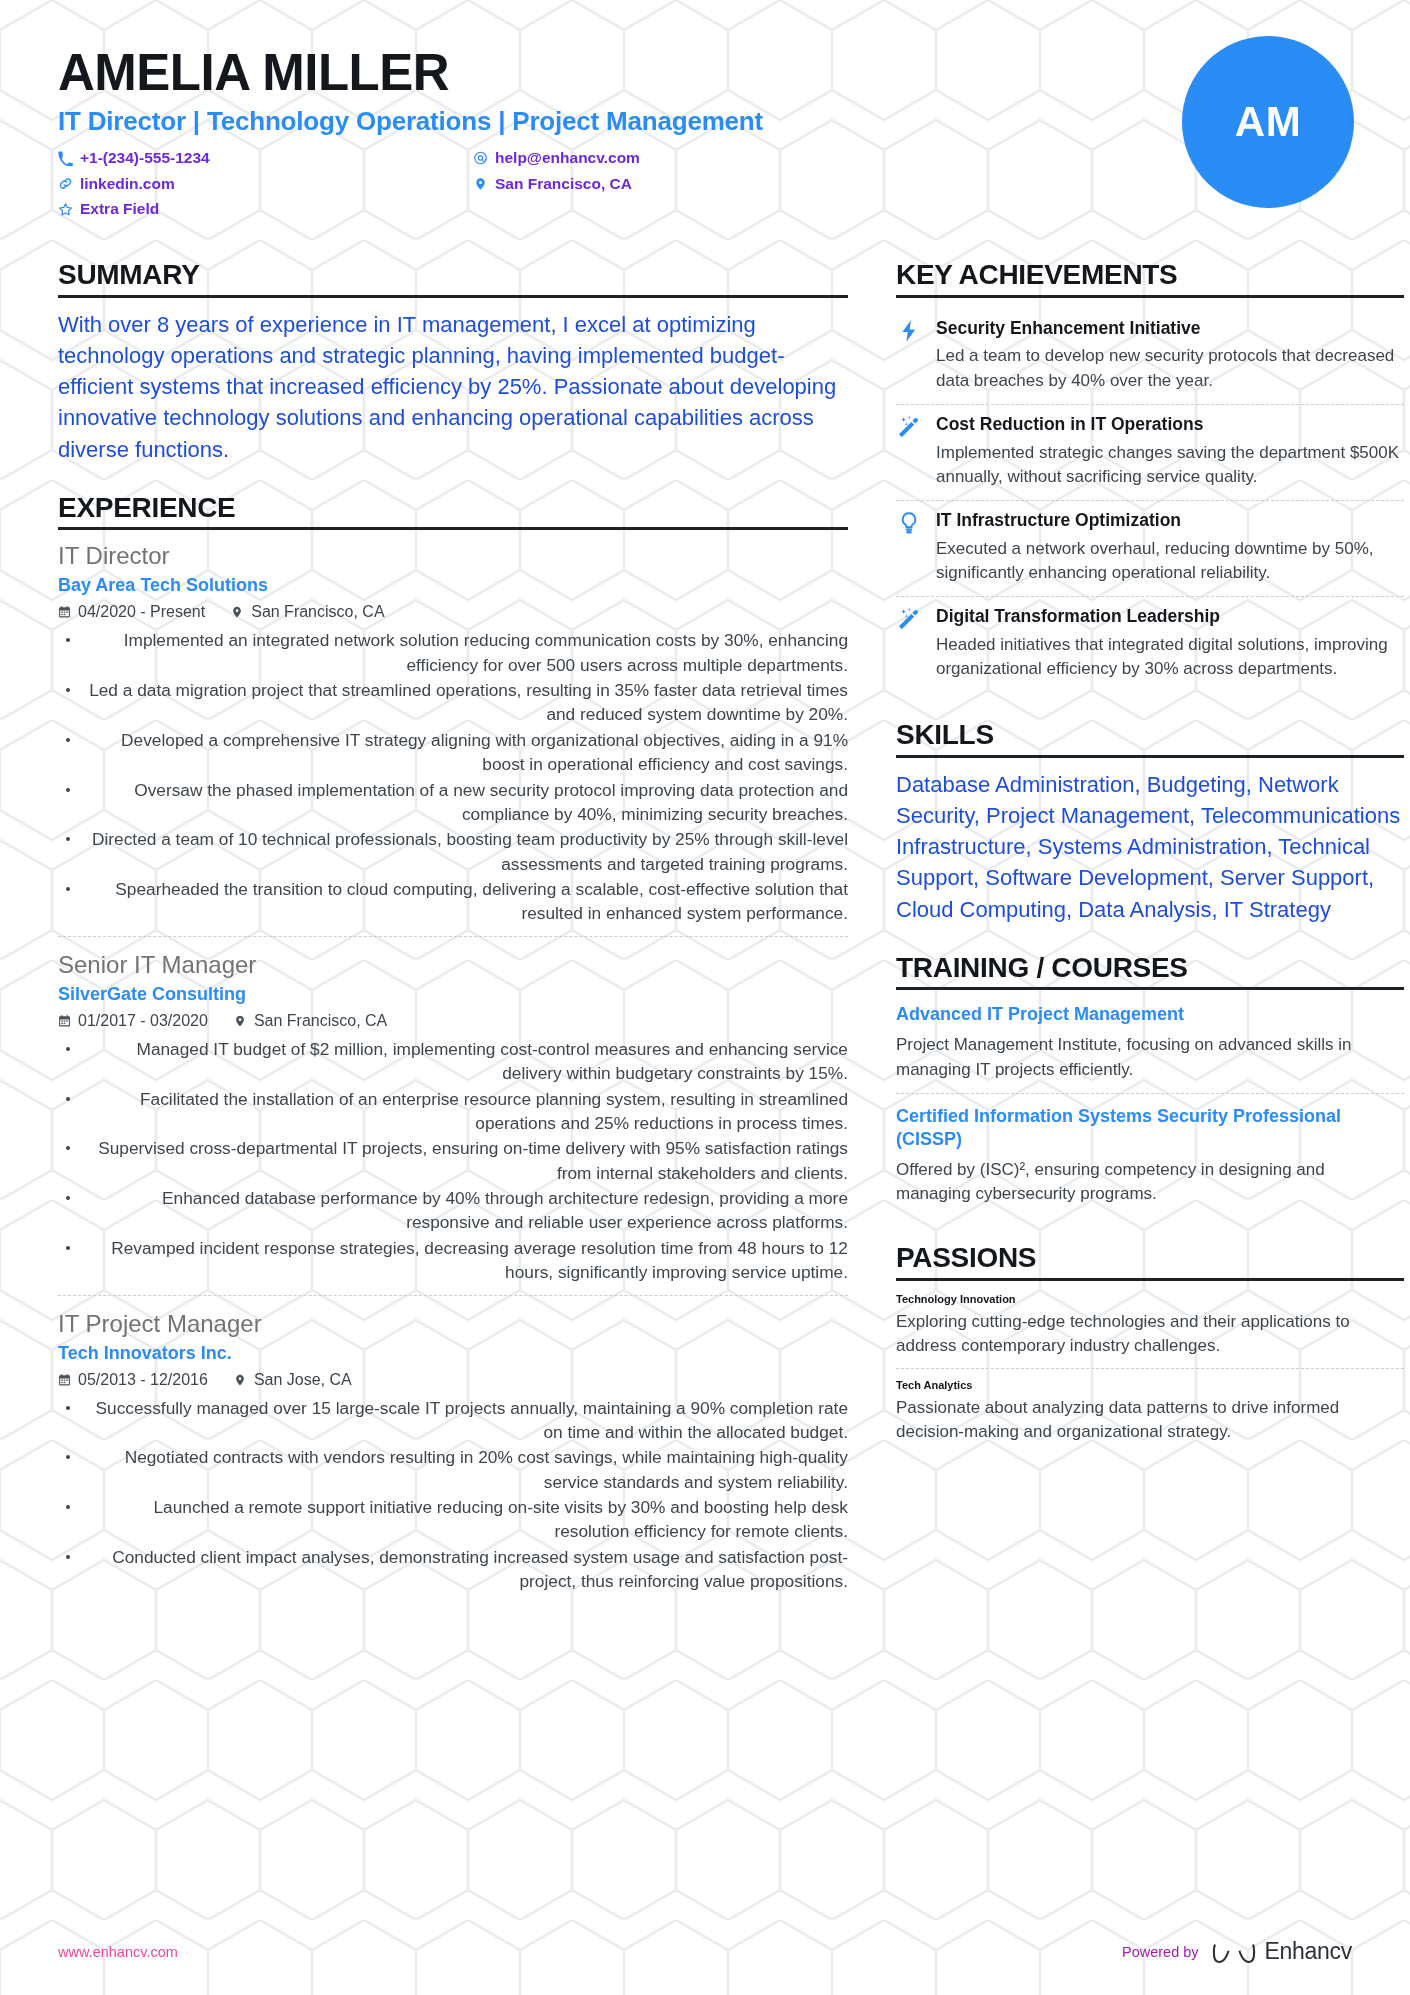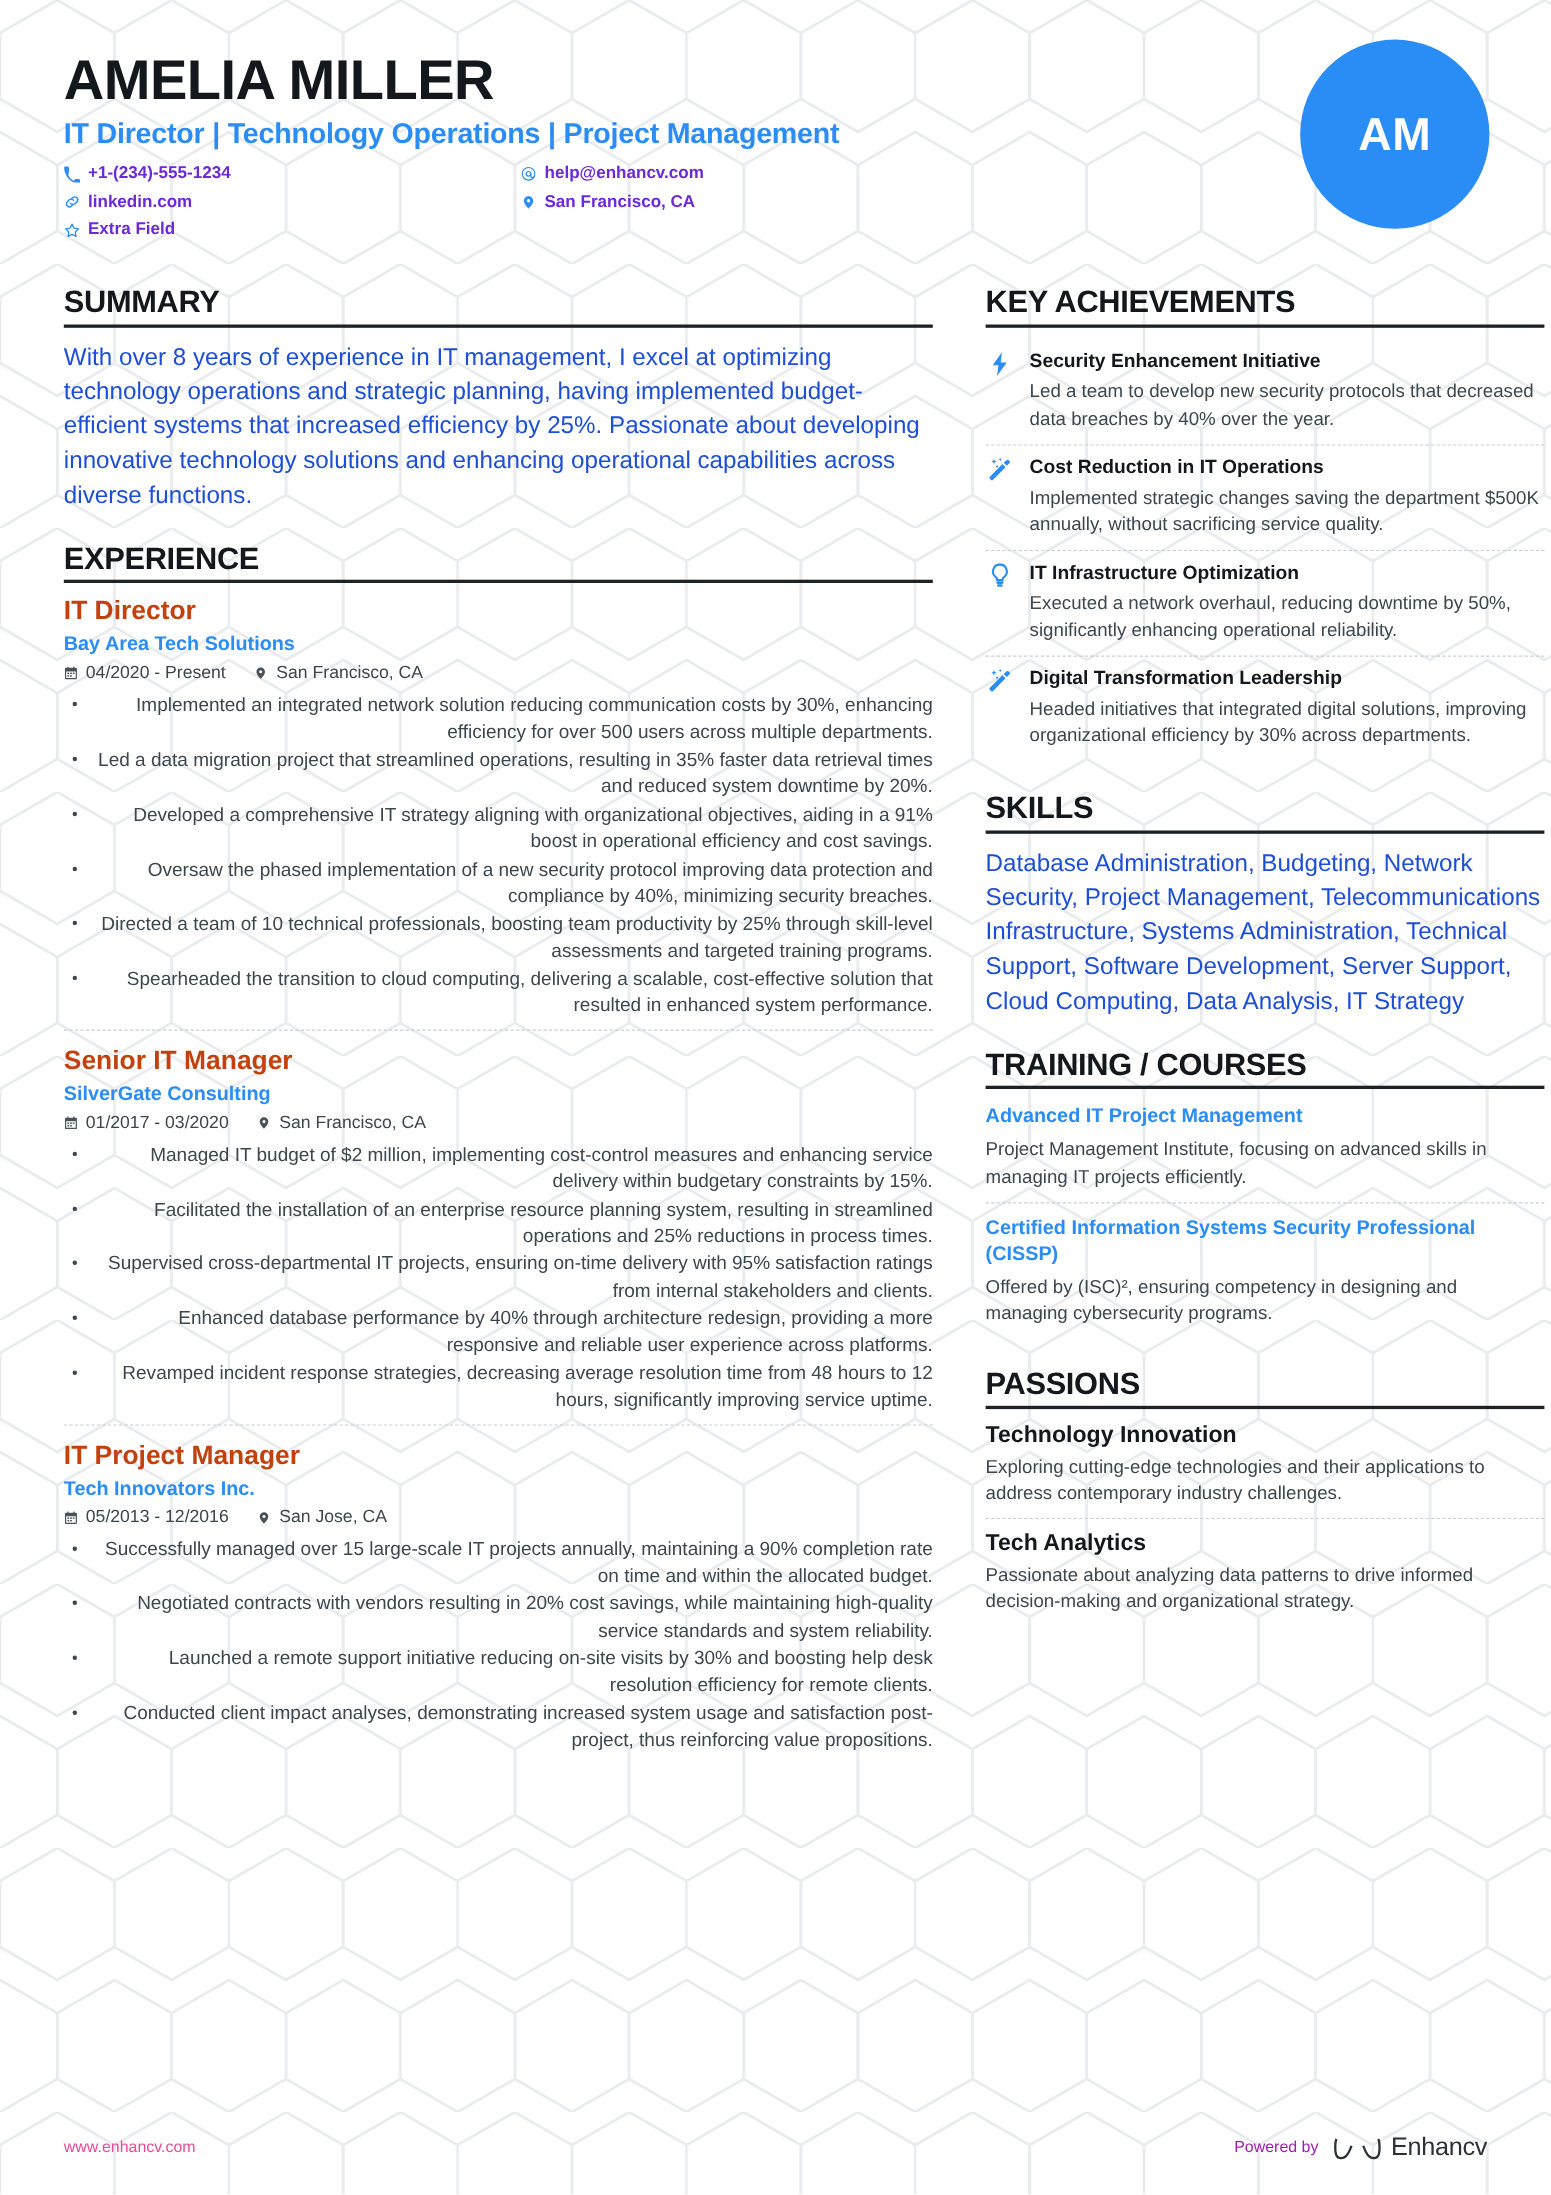--- a/index.html
+++ b/index.html
@@ -129,22 +129,22 @@
     line-height: 1.42;
     color: #1d4ed8;
   }
 
   
   .job { padding-bottom: 9px; }
   .job + .job { border-top: 1px dashed #c9ced3; padding-top: 13px; }
 
   .job-title {
     font-size: 24px;
-    font-weight: 700;
-    color: #c2410c;
+    font-weight: 400;
+    color: #737373;
     line-height: 1.25;
   }
   .job-company {
     font-size: 18px;
     font-weight: 700;
     color: #2a8cf5;
     margin-top: 4px;
   }
   .job-meta {
     display: flex;
@@ -234,21 +234,21 @@
     margin-top: 7px;
     font-size: 17px;
     line-height: 1.42;
     color: #3d464d;
   }
 
   
   .passion { padding: 1px 0 10px 0; }
   .passion + .passion { border-top: 1px dashed #c9ced3; padding-top: 10px; }
   .passion-title {
-    font-size: 21px;
+    font-size: 11px;
     font-weight: 700;
     color: #14181c;
   }
   .passion-desc {
     margin-top: 5px;
     font-size: 17px;
     line-height: 1.42;
     color: #3d464d;
   }
 

